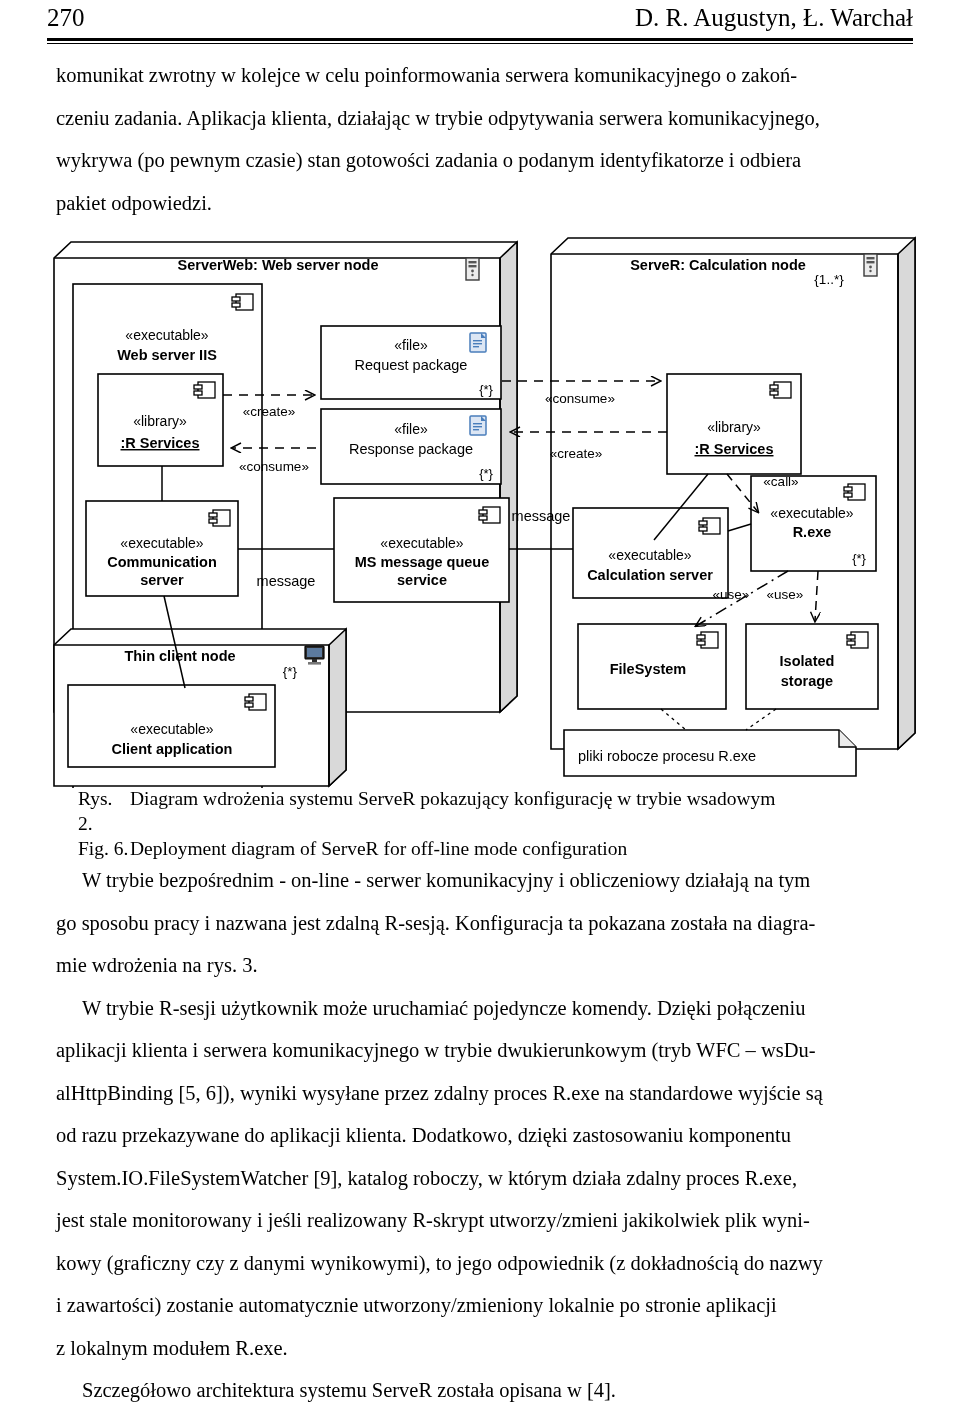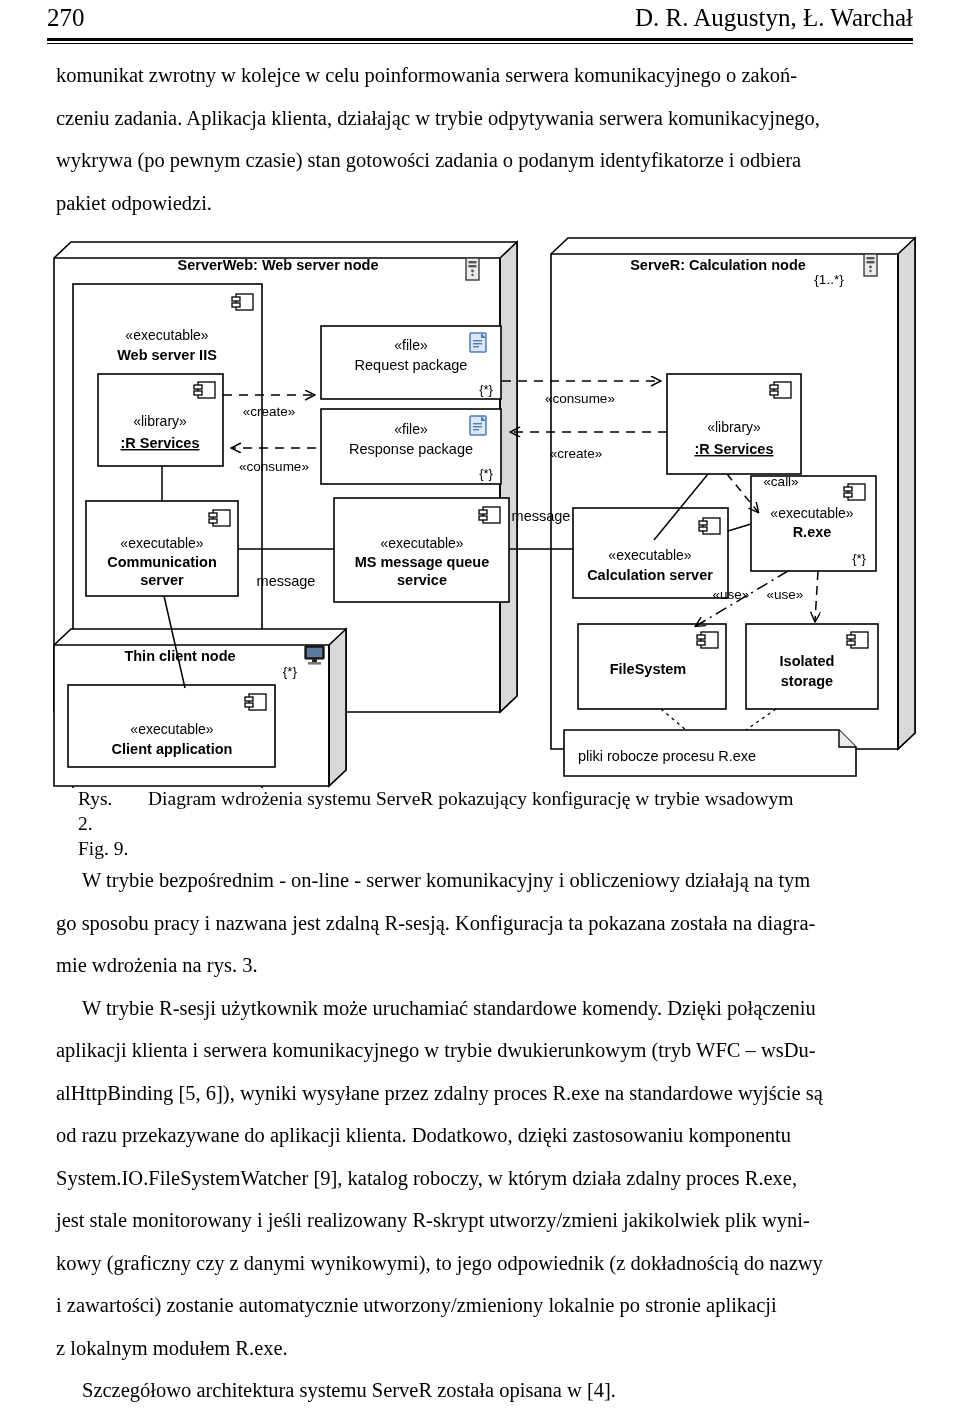--- a/index.html
+++ b/index.html
@@ -46,21 +46,21 @@
   #para-top { left:47px; top:50px; width:866px; }
   #para-bottom { left:47px; top:855px; width:868px; }
 
   
   .caption {
     position:absolute; left:78px; top:786px; width:860px;
     font-family:"Liberation Serif", serif;
     font-size:19.5px;
     line-height:25px;
   }
-  .caption .row { display:flex;gap:18px; }
+  .caption .row { display:flex; }
   .caption .lbl { width:52px; flex:0 0 52px; }
 
   
   #diagram {
     position:absolute; left:46px; top:236px;
     width:878px; height:550px;
     font-family:"Liberation Sans", sans-serif;
   }
   #diagram svg { display:block; }
 
@@ -367,29 +367,30 @@
       </g>
     </svg>
   </div>
 
   <div class="caption">
     <div class="row">
       <span class="lbl">Rys. 2.</span>
       <span>Diagram wdrożenia systemu ServeR pokazujący konfigurację w trybie wsadowym</span>
     </div>
     <div class="row">
-      <span class="lbl">Fig. 9.</span>
+      <span class="lbl">Fig. 6.</span>
+      <span>Deployment diagram of ServeR for off-line mode configuration</span>
     </div>
   </div>
 
   <div class="para" id="para-bottom">
     <p class="indent">W trybie bezpośrednim - on-line - serwer komunikacyjny i obliczeniowy działają na tym</p>
     <p>go sposobu pracy i nazwana jest zdalną R-sesją. Konfiguracja ta pokazana została na diagra-</p>
     <p>mie wdrożenia na rys. 3.</p>
-    <p class="indent">W trybie R-sesji użytkownik może uruchamiać standardowe komendy. Dzięki połączeniu</p>
+    <p class="indent">W trybie R-sesji użytkownik może uruchamiać pojedyncze komendy. Dzięki połączeniu</p>
     <p>aplikacji klienta i serwera komunikacyjnego w trybie dwukierunkowym (tryb WFC – wsDu-</p>
     <p>alHttpBinding [5, 6]), wyniki wysyłane przez zdalny proces R.exe na standardowe wyjście są</p>
     <p>od razu przekazywane do aplikacji klienta. Dodatkowo, dzięki zastosowaniu komponentu</p>
     <p>System.IO.FileSystemWatcher [9], katalog roboczy, w którym działa zdalny proces R.exe,</p>
     <p>jest stale monitorowany i jeśli realizowany R-skrypt utworzy/zmieni jakikolwiek plik wyni-</p>
     <p>kowy (graficzny czy z danymi wynikowymi), to jego odpowiednik (z dokładnością do nazwy</p>
     <p>i zawartości) zostanie automatycznie utworzony/zmieniony lokalnie po stronie aplikacji</p>
     <p>z lokalnym modułem R.exe.</p>
     <p class="indent">Szczegółowo architektura systemu ServeR została opisana w [4].</p>
   </div>

